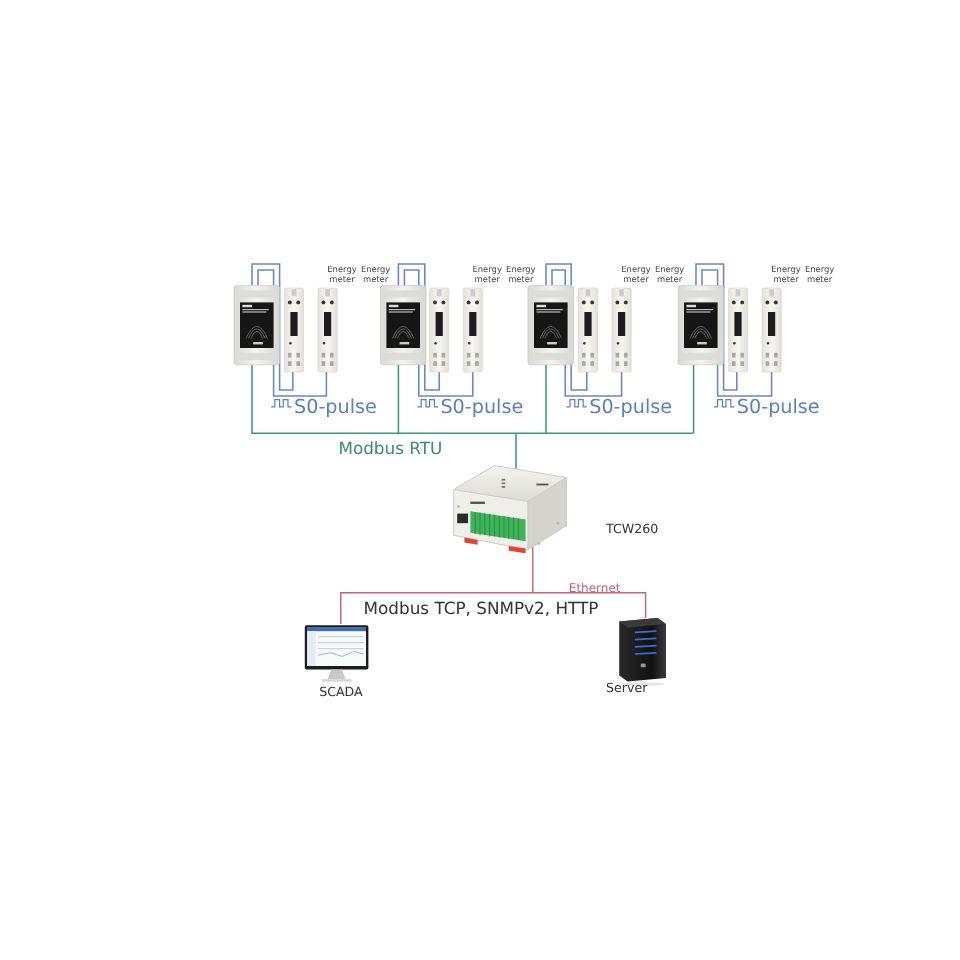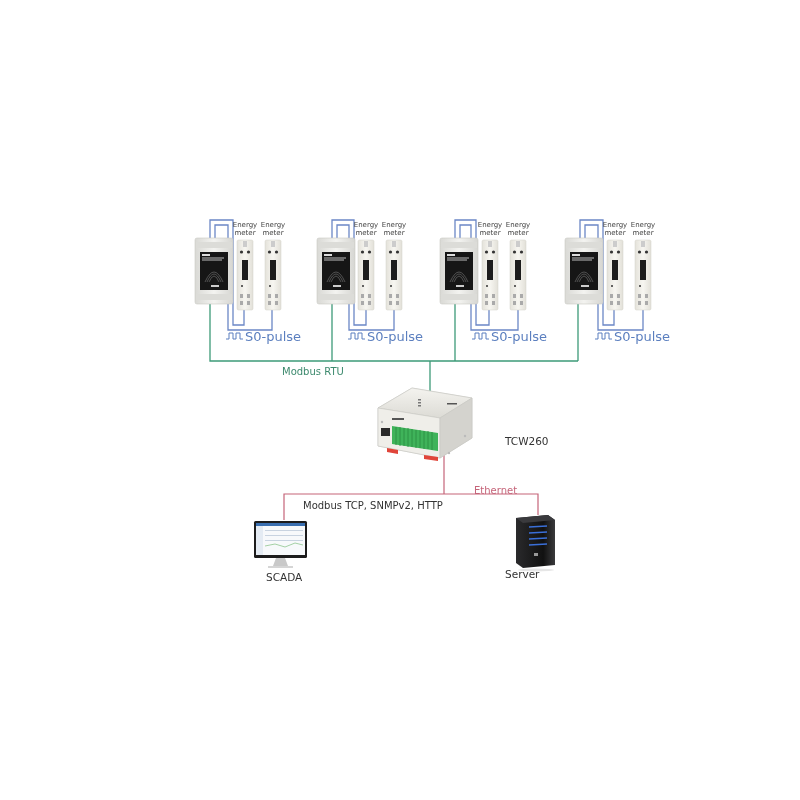--- a/index.html
+++ b/index.html
@@ -1,21 +1,21 @@
 <!DOCTYPE html>
 <html><head>
 <meta charset="utf-8">
 <style>
   html,body{margin:0;padding:0;background:#ffffff;}
   body{width:800px;height:800px;position:relative;overflow:hidden;font-family:"Liberation Sans",sans-serif;}
   #canvas{position:absolute;left:0;top:0;width:800px;height:800px;}
   .lbl{position:absolute;white-space:nowrap;font-family:"DejaVu Sans",sans-serif;}
-  .meter-lbl{font-size:7px;color:#444;text-align:center;line-height:8px;width:30px;}
-  .pulse-lbl{font-size:13px;color:#5b7fbf;}
-  .bus-lbl{font-size:10px;color:#3d8a6e;}
+  .meter-lbl{font-size:7px;color:#444;text-align:center;line-height:8px;width:30px;margin-left:40px;}
+  .pulse-lbl{font-size:16px;color:#5b7fbf;}
+  .bus-lbl{font-size:14px;color:#3d8a6e;}
   .eth-lbl{font-size:10px;color:#c56479;}
   .dev-lbl{font-size:10.5px;color:#333;}
 </style>
 </head>
 <body>
 
 <svg id="canvas" viewBox="0 0 800 800" xmlns="http://www.w3.org/2000/svg">
   <defs>
     <linearGradient id="modG" x1="0" x2="1" y1="0" y2="0">
       <stop offset="0" stop-color="#d9d9d5"></stop>
@@ -194,15 +194,15 @@
 <div class="lbl meter-lbl" style="left:628px;top:221px;"><span>Energy</span><br><span>meter</span></div>
 
 <div class="lbl pulse-lbl" style="left:245px;top:329px;">S0-pulse</div>
 <div class="lbl pulse-lbl" style="left:367px;top:329px;">S0-pulse</div>
 <div class="lbl pulse-lbl" style="left:491px;top:329px;">S0-pulse</div>
 <div class="lbl pulse-lbl" style="left:614px;top:329px;">S0-pulse</div>
 
 <div class="lbl bus-lbl" style="left:282px;top:366px;">Modbus RTU</div>
 <div class="lbl dev-lbl" style="left:481px;top:435px;margin-left:24px;">TCW260</div>
 <div class="lbl eth-lbl" style="left:474px;top:485px;">Ethernet</div>
-<div class="lbl dev-lbl" style="left:303px;top:500px;font-size:10px;">Modbus TCP, SNMPv2, HTTP</div>
+<div class="lbl dev-lbl" style="left:303px;top:500px;font-size:14px;">Modbus TCP, SNMPv2, HTTP</div>
 <div class="lbl dev-lbl" style="left:266px;top:571px;">SCADA</div>
 <div class="lbl dev-lbl" style="left:505px;top:568px;">Server</div>
 
 </body></html>

